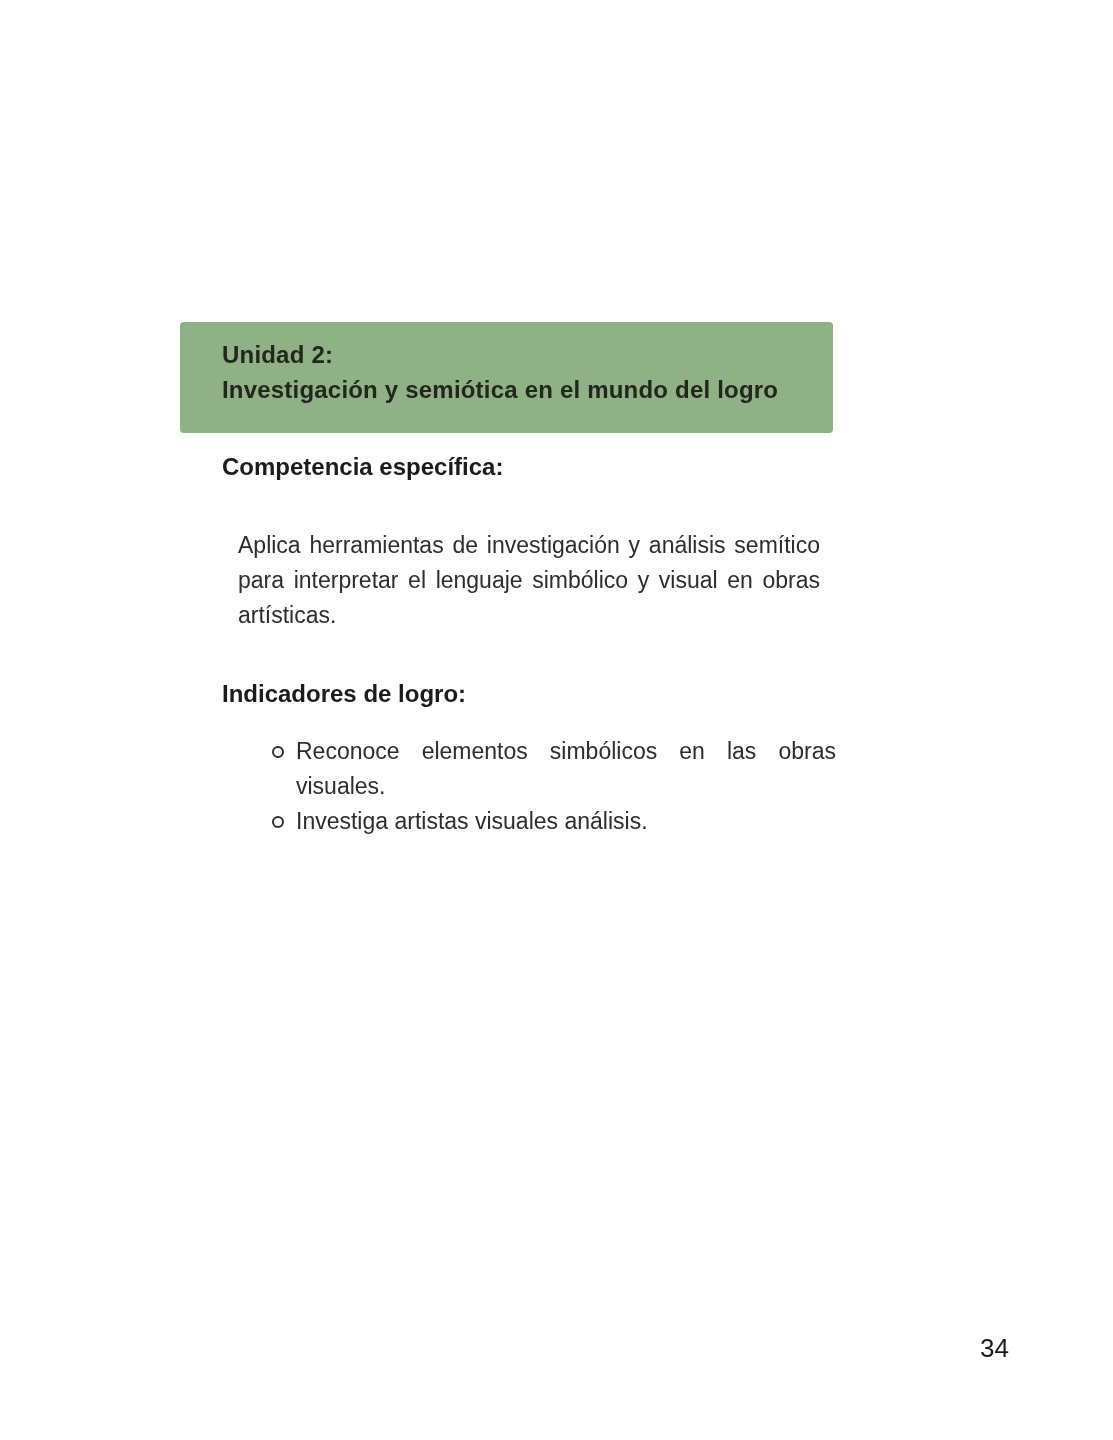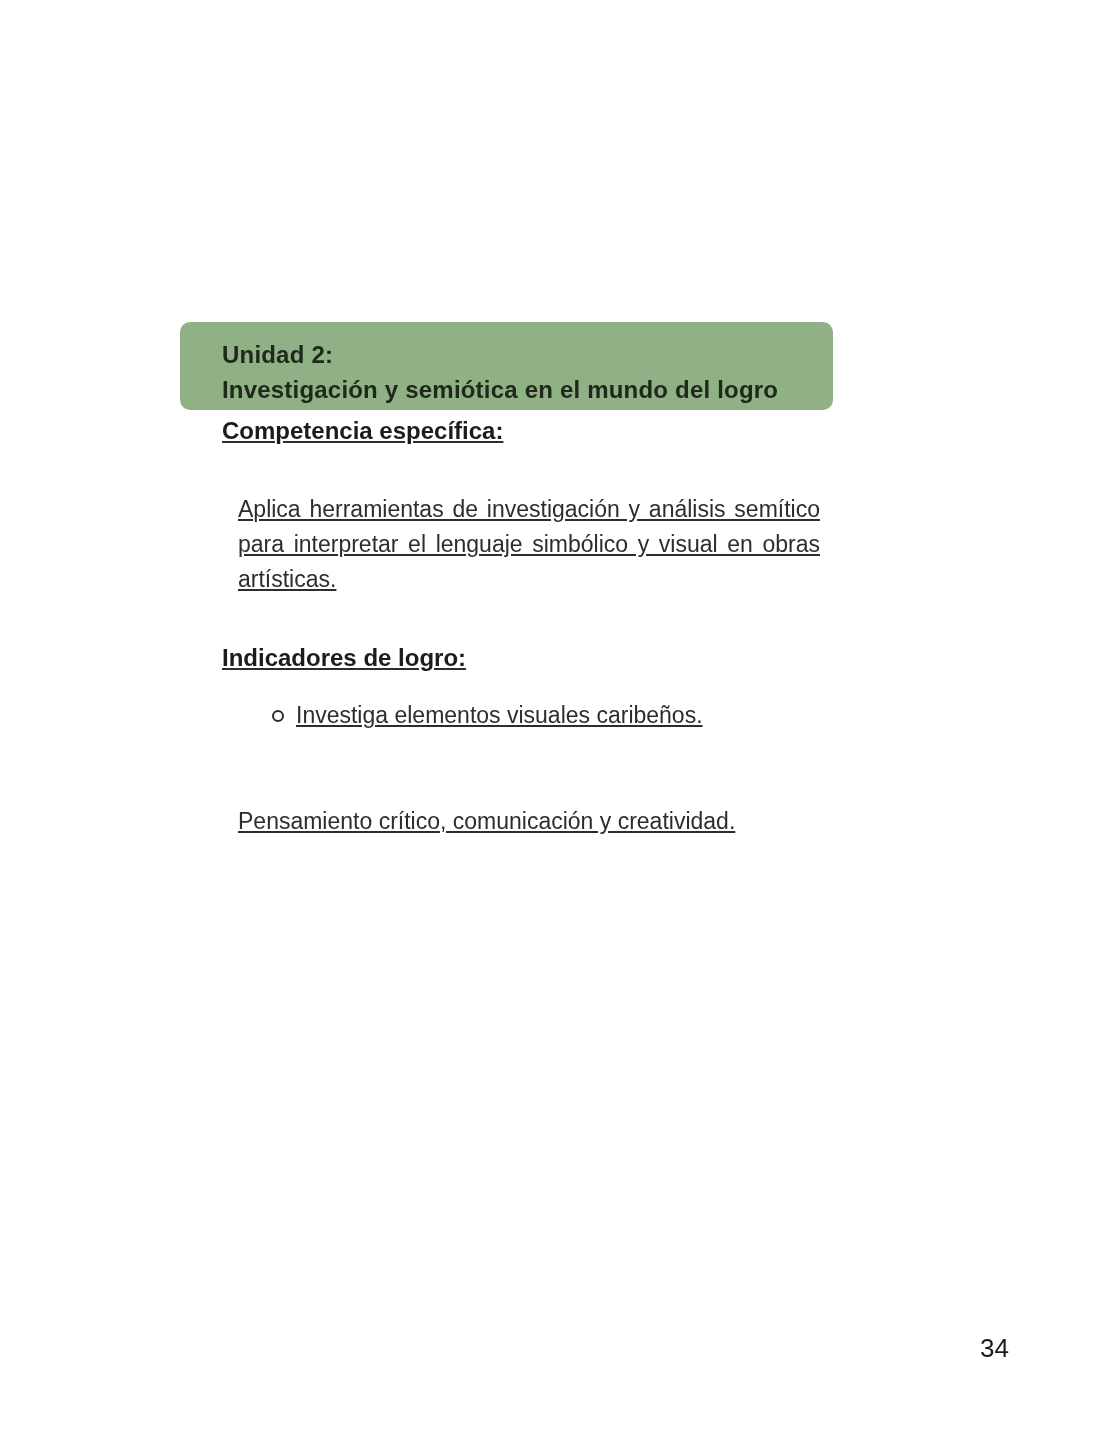--- a/index.html
+++ b/index.html
@@ -14,39 +14,38 @@
     background: #ffffff;
     font-family: "Liberation Sans", sans-serif;
     color: #2d2d2d;
     overflow: hidden;
   }
   .unit-box {
     position: absolute;
     left: 180px;
     top: 322px;
     width: 653px;
-    height: 88px;
+    height: 111px;
     box-sizing: border-box;
     background: #90b186;
-    border-radius: 10px;
+    border-radius: 4px;
     padding: 15px 30px 0 42px;
   }
   .unit-box .unit-line {
     font-size: 24px;
     font-weight: bold;
     line-height: 35px;
     color: #20281c;
     letter-spacing: 0.2px;
   }
   .content {
     position: absolute;
     left: 222px;
-    top: 416px;
+    top: 452px;
     width: 614px;
-    text-decoration: underline;
   }
   .section-heading {
     font-size: 24px;
     font-weight: bold;
     color: #1c1c1c;
     line-height: 30px;
     margin: 0 0 0 0;
   }
   .body-text {
     font-size: 23px;
@@ -110,27 +109,27 @@
 
     <p class="body-text">Aplica herramientas de investigación y análisis semítico para interpretar el lenguaje simbólico y visual en obras artísticas.</p>
 
     <div class="gap-md"></div>
 
     <h2 class="section-heading">Indicadores de logro:</h2>
 
     <div class="gap-sm"></div>
 
     <ul class="bullet-list">
-      <li>Investiga elementos visuales caribeños.</li>
+      <li>Reconoce elementos simbólicos en las obras visuales.</li>
+      <li>Investiga artistas visuales análisis.</li>
     </ul>
 
     <div class="gap-md"></div>
 
 
     <div class="gap-sm"></div>
 
-    <p class="body-text">Pensamiento crítico, comunicación y creatividad.</p>
 
   </div>
 
   <div class="page-number">34</div>
 
 </div>
 
 </body></html>

